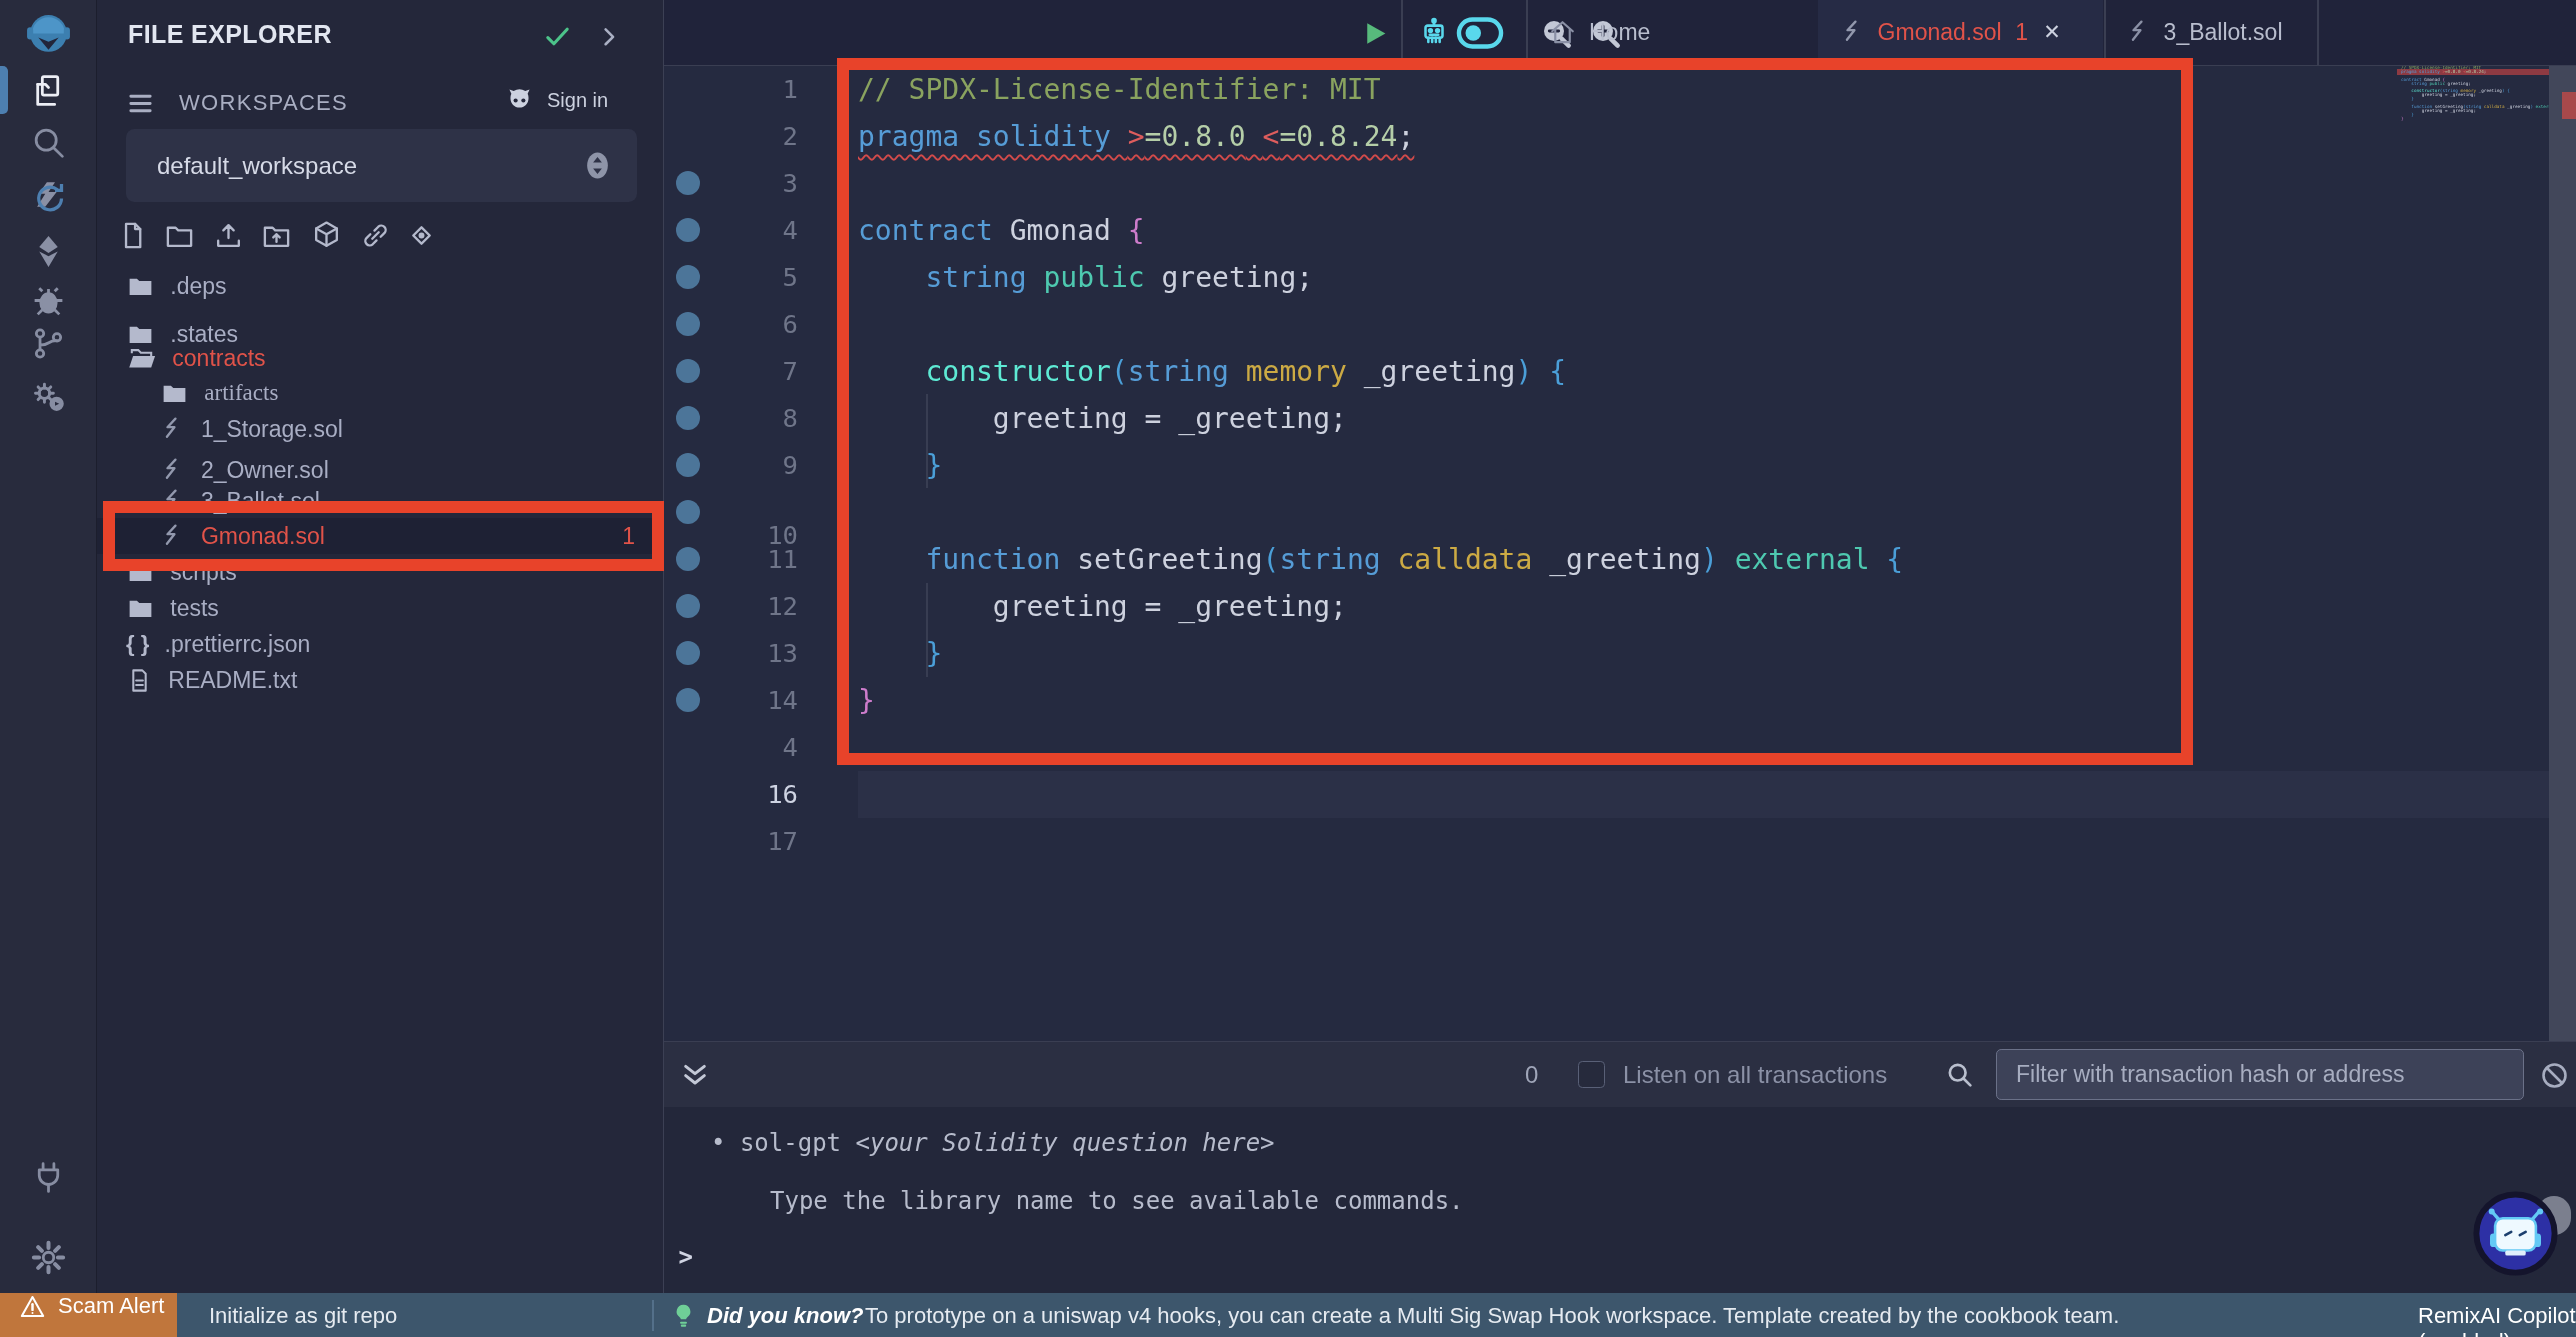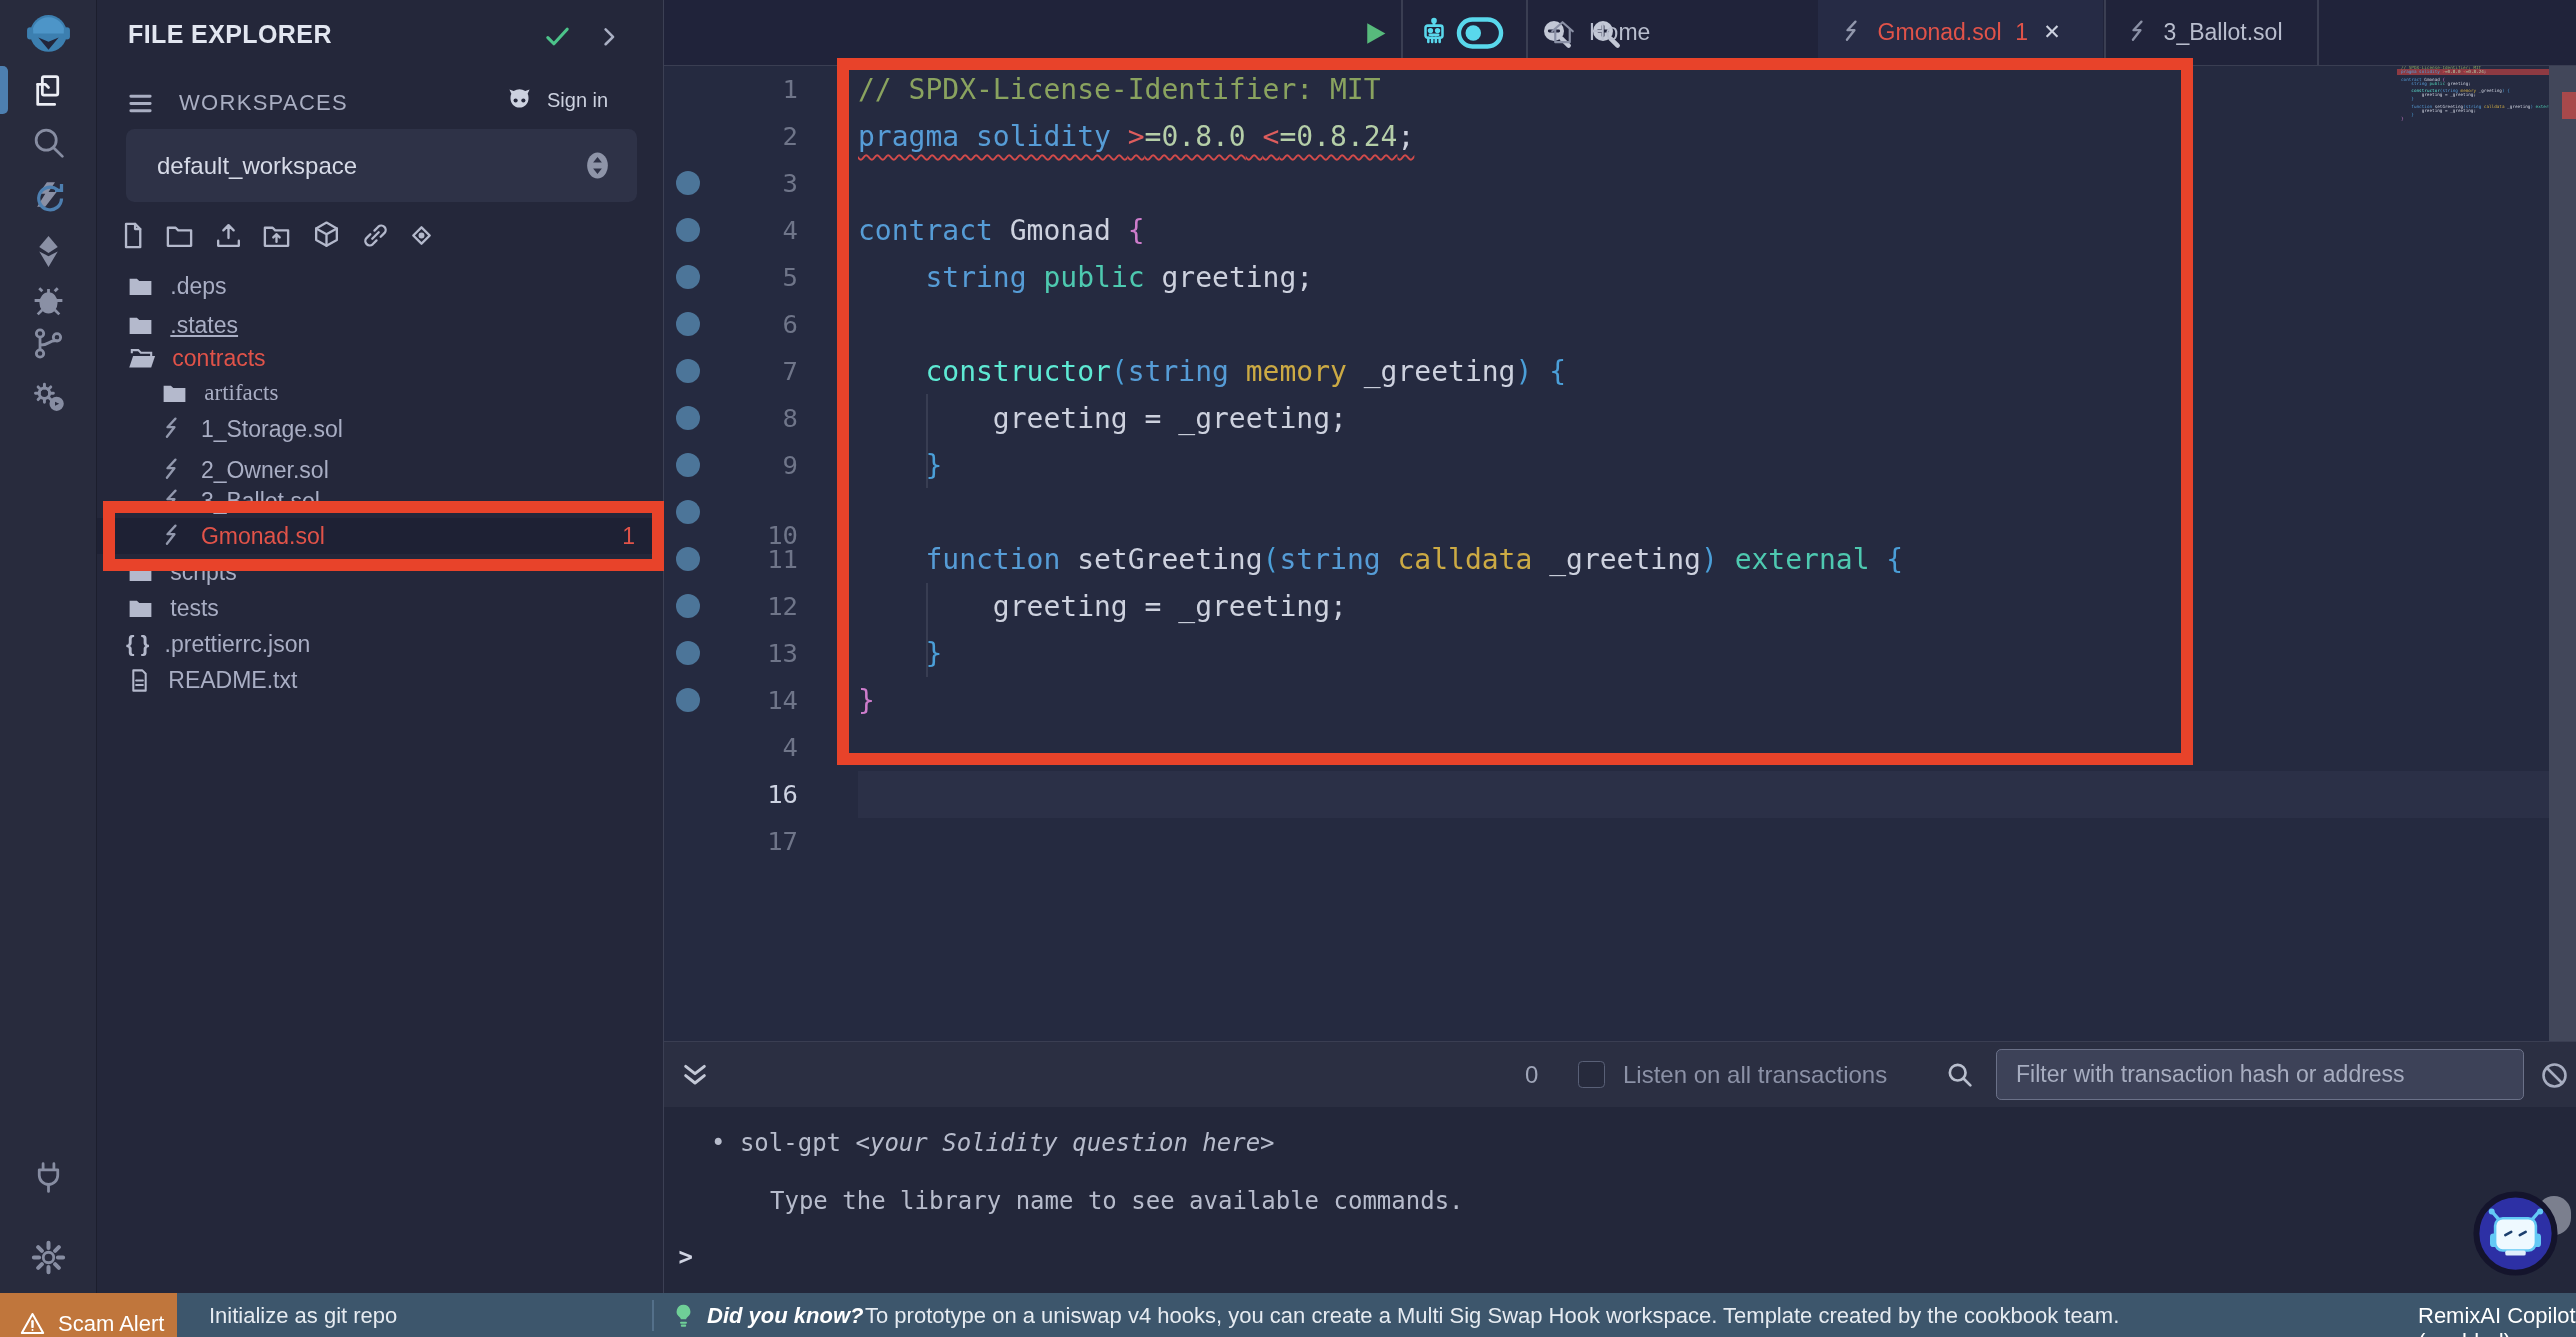--- a/index.html
+++ b/index.html
@@ -66,21 +66,21 @@
   .t-count { left:1525px; top:1061px; font-size:24px; color:#9fa5b8; }
   .t-check { left:1578px; top:1061px; width:27px; height:27px; border:1.7px solid #596077; border-radius:4.3px; background:#262a3c; cursor:pointer; }
   .t-listen { left:1623px; top:1061px; font-size:24px; color:#8b91a6; }
   .t-input { left:1996px; top:1049px; width:528px; height:51px; background:#3d4258; border:0.9px solid #6b7188; border-radius:5.1px; color:#cfd4e2; font-size:23px; padding:0 19px; font-family:"Liberation Sans",sans-serif; outline:none; }
   .t-input::placeholder { color:#a7adc0; }
   .term-line { position:absolute; font-family:"DejaVu Sans Mono", monospace; font-size:24px; color:#b7bccc; white-space:pre; }
   .term-line em { font-style:italic; }
 
   
   .statusbar { left:0; top:1293px; width:2576px; height:44px; background:#3d566c; }
-  .scam { position:absolute; left:0; top:0; width:177px; height:44px; background:#c0763c; display:flex; align-items:flex-end; color:#fff; font-size:22px; cursor:pointer; }
+  .scam { position:absolute; left:0; top:0; width:177px; height:44px; background:#c0763c; display:flex; align-items:flex-start; color:#fff; font-size:22px; cursor:pointer; }
   .sb-txt { position:absolute; top:10.2px; font-size:22px; color:#e6ebf1; }
   .sb-sep { position:absolute; left:652px; top:6.8px; width:1.7px; height:31px; background:#54708a; }
   .sb-bold { font-weight:bold; color:#ffffff;font-style:italic; }
 
   
   .ai-ghost { left:2537px; top:1196px; width:34px; height:39px; background:#8b8f9e; border-radius:17px; opacity:.85; }
   .ai-fab { left:2473px; top:1191px; width:85px; height:85px; cursor:pointer; }
 </style>
 </head>
 <body>
@@ -257,21 +257,21 @@
       </div>
     <div class="abs tree" id="tree">
         <div class="tree-row" style="top: 0px; padding-left: 29px;">
           <span class="ic" style="color:#b4b9cc">
             <svg width="29" height="29" viewBox="0 0 24 24">
               <path d="M3 5.5h6l2 2h10V19H3z" fill="currentColor"></path>
             </svg>
           </span>
           <span class="lbl">.deps</span>
         </div>
-        <div class="tree-row" style="top: 39px; padding-left: 29px; text-decoration: underline;">
+        <div class="tree-row" style="top: 48px; padding-left: 29px;">
           <span class="ic" style="color:#b4b9cc">
             <svg width="29" height="29" viewBox="0 0 24 24">
               <path d="M3 5.5h6l2 2h10V19H3z" fill="currentColor"></path>
             </svg>
           </span>
           <span class="lbl">.states</span>
         </div>
         <div class="tree-row red" style="top: 72px; padding-left: 29px;">
           <span class="ic" style="color:#b4b9cc">
             <svg width="31" height="31" viewBox="0 0 24 24">

